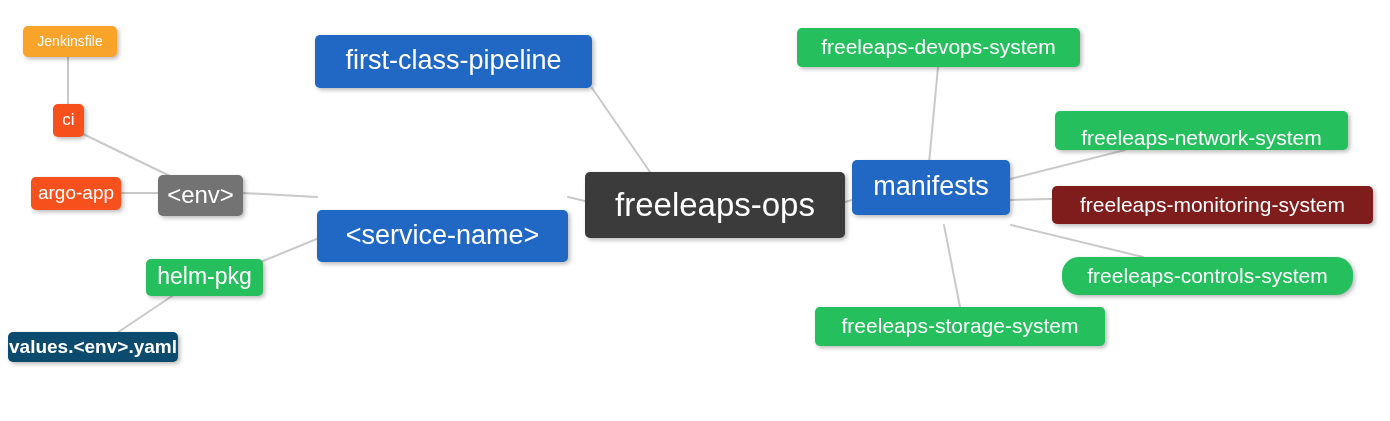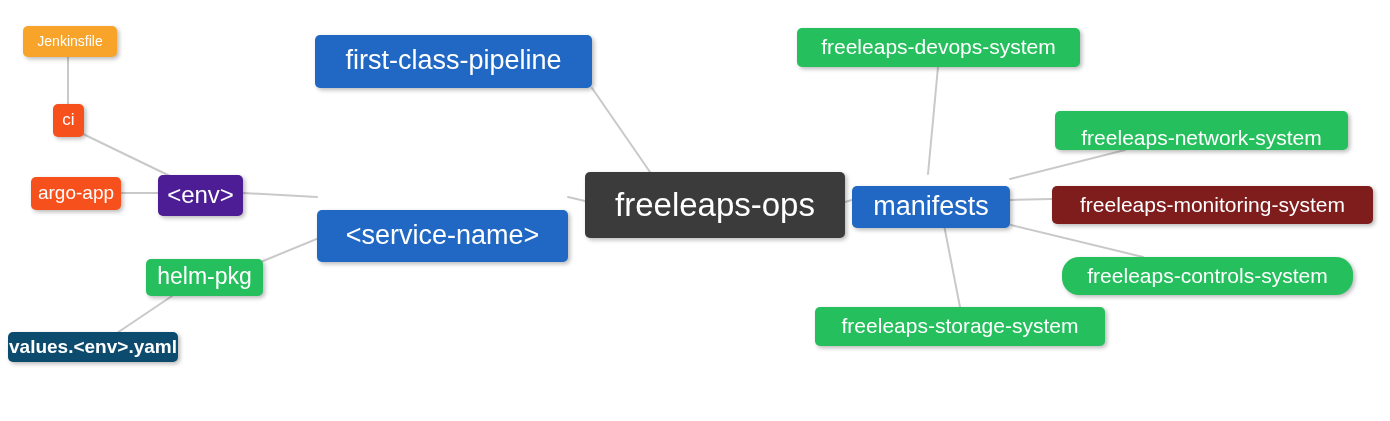--- a/index.html
+++ b/index.html
@@ -64,24 +64,24 @@
 
 <div class="node" style="left: 585px; top: 172px; width: 260px; height: 66px; background: rgb(59, 59, 59); font-size: 33px; color: rgb(255, 255, 255);">
       <span>freeleaps-ops</span>
     </div>
     <div class="node" style="left: 315px; top: 35px; width: 277px; height: 53px; background: rgb(32, 104, 195); font-size: 27px; color: rgb(255, 255, 255);">
       <span>first-class-pipeline</span>
     </div>
     <div class="node" style="left: 317px; top: 170px; width: 251px; height: 52px; background: rgb(32, 104, 195); font-size: 27px; color: rgb(255, 255, 255); margin-top: 40px;">
       <span>&lt;service-name&gt;</span>
     </div>
-    <div class="node" style="left: 852px; top: 186px; width: 158px; height: 42px; background: rgb(32, 104, 195); font-size: 27px; color: rgb(255, 255, 255);">
+    <div class="node" style="left: 852px; top: 160px; width: 158px; height: 55px; background: rgb(32, 104, 195); font-size: 27px; color: rgb(255, 255, 255);">
       <span>manifests</span>
     </div>
-    <div class="node" style="left: 158px; top: 175px; width: 85px; height: 41px; background: #4c1d95; font-size: 24px; color: rgb(255, 255, 255);">
+    <div class="node" style="left: 158px; top: 175px; width: 85px; height: 41px; background: #737373; font-size: 24px; color: rgb(255, 255, 255);">
       <span>&lt;env&gt;</span>
     </div>
     <div class="node" style="left: 146px; top: 259px; width: 117px; height: 37px; background: rgb(37, 192, 93); font-size: 23px; color: rgb(255, 255, 255);">
       <span>helm-pkg</span>
     </div>
     <div class="node" style="left: 53px; top: 104px; width: 31px; height: 33px; background: rgb(246, 80, 28); font-size: 17px; color: rgb(255, 255, 255);">
       <span>ci</span>
     </div>
     <div class="node" style="left: 31px; top: 177px; width: 90px; height: 33px; background: rgb(246, 80, 28); font-size: 19px; color: rgb(255, 255, 255);">
       <span>argo-app</span>

